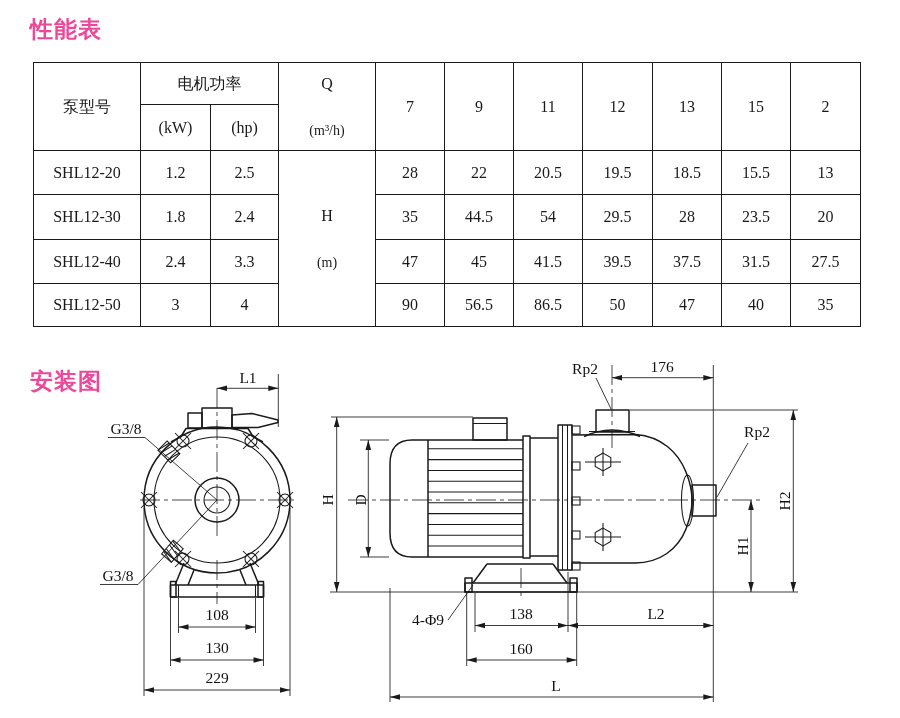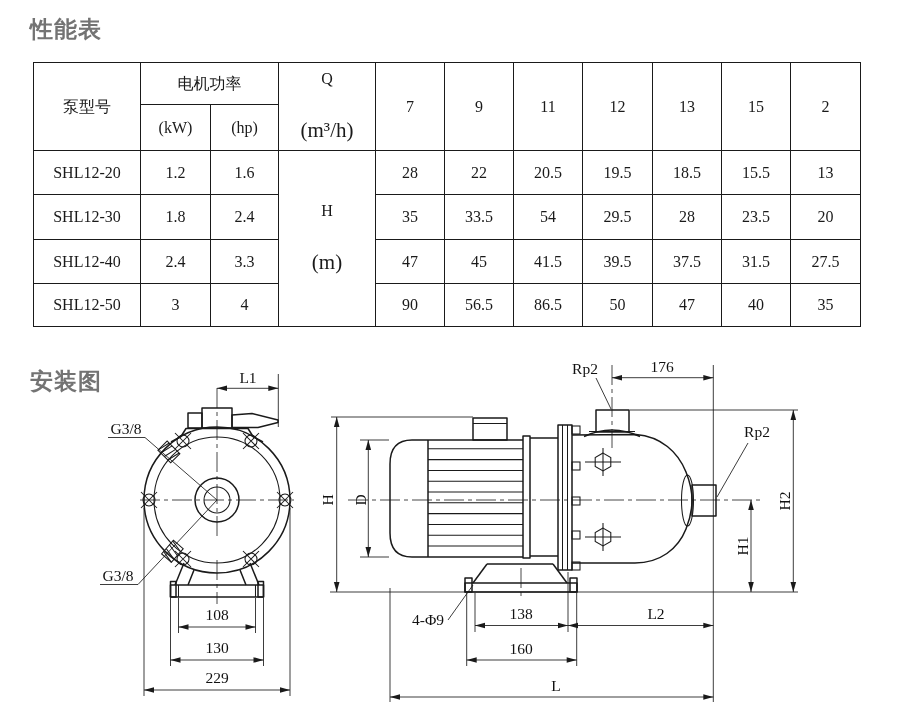--- a/index.html
+++ b/index.html
@@ -1,25 +1,25 @@
 <!DOCTYPE html>
 <html><head>
 <meta charset="utf-8">
 <style>
   html,body{margin:0;padding:0;background:#fff;}
   body{width:900px;height:718px;position:relative;overflow:hidden;
        font-family:"Liberation Serif", serif;color:#1a1a1a;}
   .sec-title{position:absolute;left:30px;font-family:"DejaVu Sans","Liberation Sans",sans-serif;
-       font-weight:700;font-size:23px;letter-spacing:1px;color:#737373;}
+       font-weight:700;font-size:23px;letter-spacing:1px;color:#ec4899;}
   #perf-title{top:14px;}
   #install-title{top:366px;}
   table.perf{position:absolute;left:33px;top:62px;border-collapse:collapse;table-layout:fixed;}
   table.perf td{border:1px solid #1a1a1a;text-align:center;vertical-align:middle;
        font-size:16px;padding:0;line-height:1.25;background:#fff;}
-  .sub{font-size:21px;margin-top:28px;}
+  .sub{font-size:14px;margin-top:28px;}
   svg#drawing{position:absolute;left:0;top:350px;}
   .g-thick{stroke:#1a1a1a;stroke-width:1.5;fill:none;stroke-linejoin:round;}
   .g-med{stroke:#1a1a1a;stroke-width:1.05;fill:none;}
   .g-thin{stroke:#1a1a1a;stroke-width:0.85;fill:none;}
   .g-cl{stroke:#1a1a1a;stroke-width:0.8;fill:none;stroke-dasharray:20 4 4 4;}
   .arrowf{fill:#1a1a1a;stroke:none;}
   svg text{font-family:"Liberation Serif", serif;font-size:15.5px;fill:#111;
        text-anchor:middle;stroke:none;}
 </style>
 </head>
@@ -57,39 +57,39 @@
     <td rowspan="2">15</td>
     <td rowspan="2">2</td>
   </tr>
   <tr style="height:46px">
     <td>(kW)</td>
     <td>(hp)</td>
   </tr>
   <tr style="height:44px">
     <td>SHL12-20</td>
     <td>1.2</td>
-    <td>1.6</td>
+    <td>2.5</td>
     <td rowspan="4">
       <div>H</div>
       <div class="sub">(m)</div>
     </td>
     <td>28</td>
     <td>22</td>
     <td>20.5</td>
     <td>19.5</td>
     <td>18.5</td>
     <td>15.5</td>
     <td>13</td>
   </tr>
   <tr style="height:45px">
     <td>SHL12-30</td>
     <td>1.8</td>
     <td>2.4</td>
     <td>35</td>
-    <td>33.5</td>
+    <td>44.5</td>
     <td>54</td>
     <td>29.5</td>
     <td>28</td>
     <td>23.5</td>
     <td>20</td>
   </tr>
   <tr style="height:44px">
     <td>SHL12-40</td>
     <td>2.4</td>
     <td>3.3</td>

